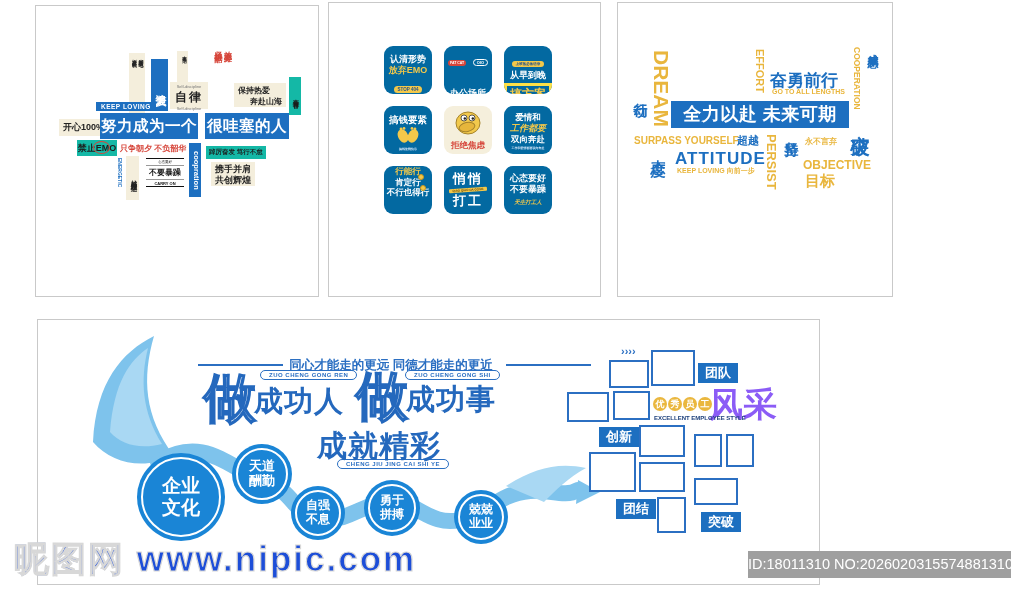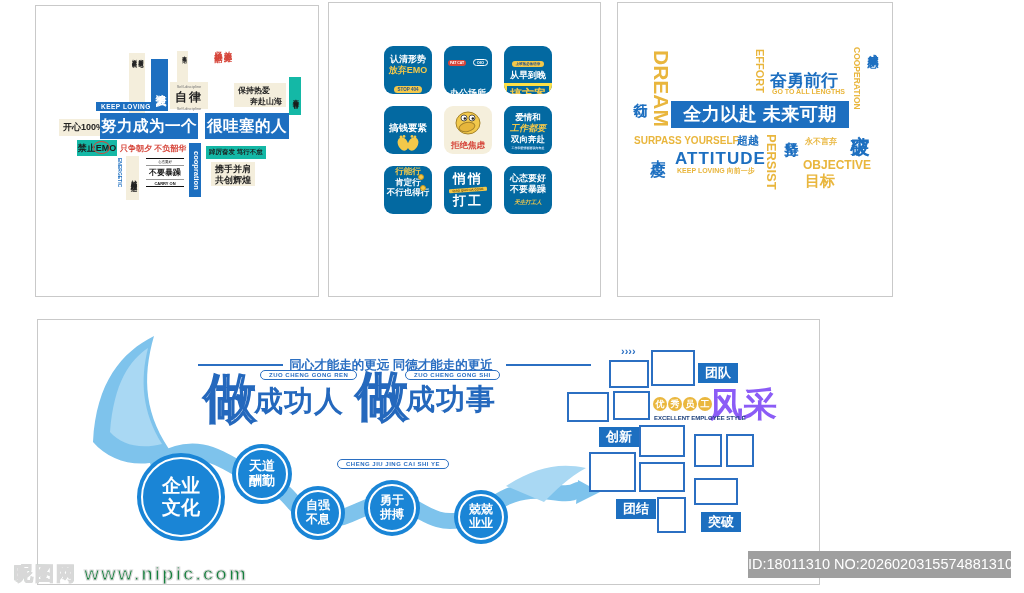--- a/index.html
+++ b/index.html
@@ -20,21 +20,21 @@
 .bgyellow{background:#14b8a6;color:#1c1c1c}
 .card{position:absolute;width:48px;height:48px;border-radius:9px;background:#0369a1;color:#fff;text-align:center;overflow:hidden;font-weight:bold}
 .card .ln{display:block;line-height:1.25}
 .ybadge{display:inline-block;background:#f3c84a;color:#1d4f8c;border-radius:5px;font-weight:bold}
 .pill{position:absolute;border:1px solid #2b6fc2;color:#2b6fc2;border-radius:9px;font-size:6px;font-weight:bold;padding:1px 8px;background:#fff;letter-spacing:.5px;white-space:nowrap}
 .circ{position:absolute;background:#1a85d6;border:2px solid #fff;box-shadow:0 0 0 4px #1a85d6;border-radius:50%;color:#fff;font-weight:bold;display:flex;flex-direction:column;align-items:center;justify-content:center;text-align:center;z-index:3;line-height:1.15}
 .f{position:absolute;background:#fff;border:2px solid #2b6fc2;z-index:2}
 .lbl{position:absolute;background:#1d6fc0;color:#fff;font-weight:bold;font-size:13px;padding:1px 7px;z-index:4;white-space:nowrap}
 .outline{color:#fff;-webkit-text-stroke:1.6px #2468bd;font-weight:bold}
 .hline{position:absolute;height:1.5px;background:#2b6fc2}
-.wm-site{position:absolute;left:14px;top:561px;font-size:19px;font-weight:bold;letter-spacing:2px;color:#15803d;-webkit-text-stroke:1.2px #d8d8d8;z-index:9;white-space:nowrap}
+.wm-site{position:absolute;left:14px;top:536px;font-size:35px;font-weight:bold;letter-spacing:2px;color:#1d4ed8;-webkit-text-stroke:1.2px #d8d8d8;z-index:9;white-space:nowrap}
 .wm-id{position:absolute;left:748px;top:551px;width:263px;height:27px;background:#9f9f9f;color:#fff;font-size:14.5px;line-height:27px;text-align:center;z-index:9;white-space:nowrap}
 </style>
 </head>
 <body>
 
 <div id="canvas">
 
   <div class="panel" style="left:35px;top:5px;width:284px;height:292px">
     <div class="abs cream vcn b" style="left:93px;top:47px;width:16px;height:60px;font-size:5px;padding:2px 1px;line-height:1.3">
       <span style="display:block">脚踏实地</span>
@@ -91,21 +91,21 @@
       <span style="display:inline-block;border:1px solid #fff;color:#fff;font-size:4px;border-radius:4px;padding:0 3px;margin-left:2px">OIO</span>
       <span class="ln" style="font-size:9px;margin-top:20px">办公场所</span>
       <span class="ln" style="font-size:9px">放弃不难</span>
       
     </div>
     <div class="card" style="left:175px;top:43px;padding-top:5px">
       <span class="ybadge" style="font-size:3.5px;padding:1px 4px">上班族必备语录</span>
       <span class="ln" style="font-size:9px;margin-top:1px">从早到晚</span>
       <span style="display:inline-block;color:#f3c84a;border:3px solid #fde047;font-size:12px;padding:0 3px;margin-top:2px">搞方案</span>
     </div>
-    <div class="card" style="left:55px;top:103px;padding-top:16px">
+    <div class="card" style="left:55px;top:103px;padding-top:8px">
       <span class="ln" style="font-size:9.5px">搞钱要紧</span>
       <svg width="24" height="18" viewBox="0 0 24 18">
         <g fill="#f3c84a">
           <ellipse cx="7" cy="10" rx="5" ry="7" transform="rotate(-25 7 10)"></ellipse>
           <ellipse cx="17" cy="10" rx="5" ry="7" transform="rotate(25 17 10)"></ellipse>
           <circle cx="5" cy="3" r="1.4"></circle>
             <circle cx="8" cy="2.4" r="1.4"></circle>
             <circle cx="16" cy="2.4" r="1.4"></circle>
             <circle cx="19" cy="3" r="1.4"></circle>
         </g>
@@ -183,20 +183,21 @@
     <div class="abs b" style="left:233px;top:37px;width:240px;text-align:center;font-size:12.5px;color:#2b6fc2;z-index:2;white-space:nowrap">同心才能走的更远  同德才能走的更近</div>
     <div class="hline" style="left:468px;top:44px;width:85px"></div>
 
     <div class="pill" style="left:222px;top:50px">ZUO CHENG GONG REN</div>
     <div class="pill" style="left:367px;top:50px">ZUO CHENG GONG SHI</div>
 
     <div class="abs outline" style="left:166px;top:44px;font-size:52px;z-index:2">做</div>
     <div class="abs b" style="left:216px;top:62px;font-size:29px;color:#2468bd;z-index:2;letter-spacing:1px">成功人</div>
     <div class="abs outline" style="left:318px;top:42px;font-size:52px;z-index:2">做</div>
     <div class="abs b" style="left:368px;top:60px;font-size:29px;color:#2468bd;z-index:2;letter-spacing:1px">成功事</div>
+    <div class="abs b" style="left:279px;top:106px;font-size:30px;color:#2468bd;z-index:2;letter-spacing:1px">成就精彩</div>
     <div class="pill" style="left:299px;top:139px">CHENG JIU JING CAI SHI YE</div>
 
     <div class="circ" style="left:103px;top:137px;width:80px;height:80px;font-size:19px">
       <span>企业</span>
       <span>文化</span>
     </div>
     <div class="circ" style="left:198px;top:128px;width:52px;height:52px;font-size:13px">
       <span>天道</span>
       <span>酬勤</span>
     </div>

